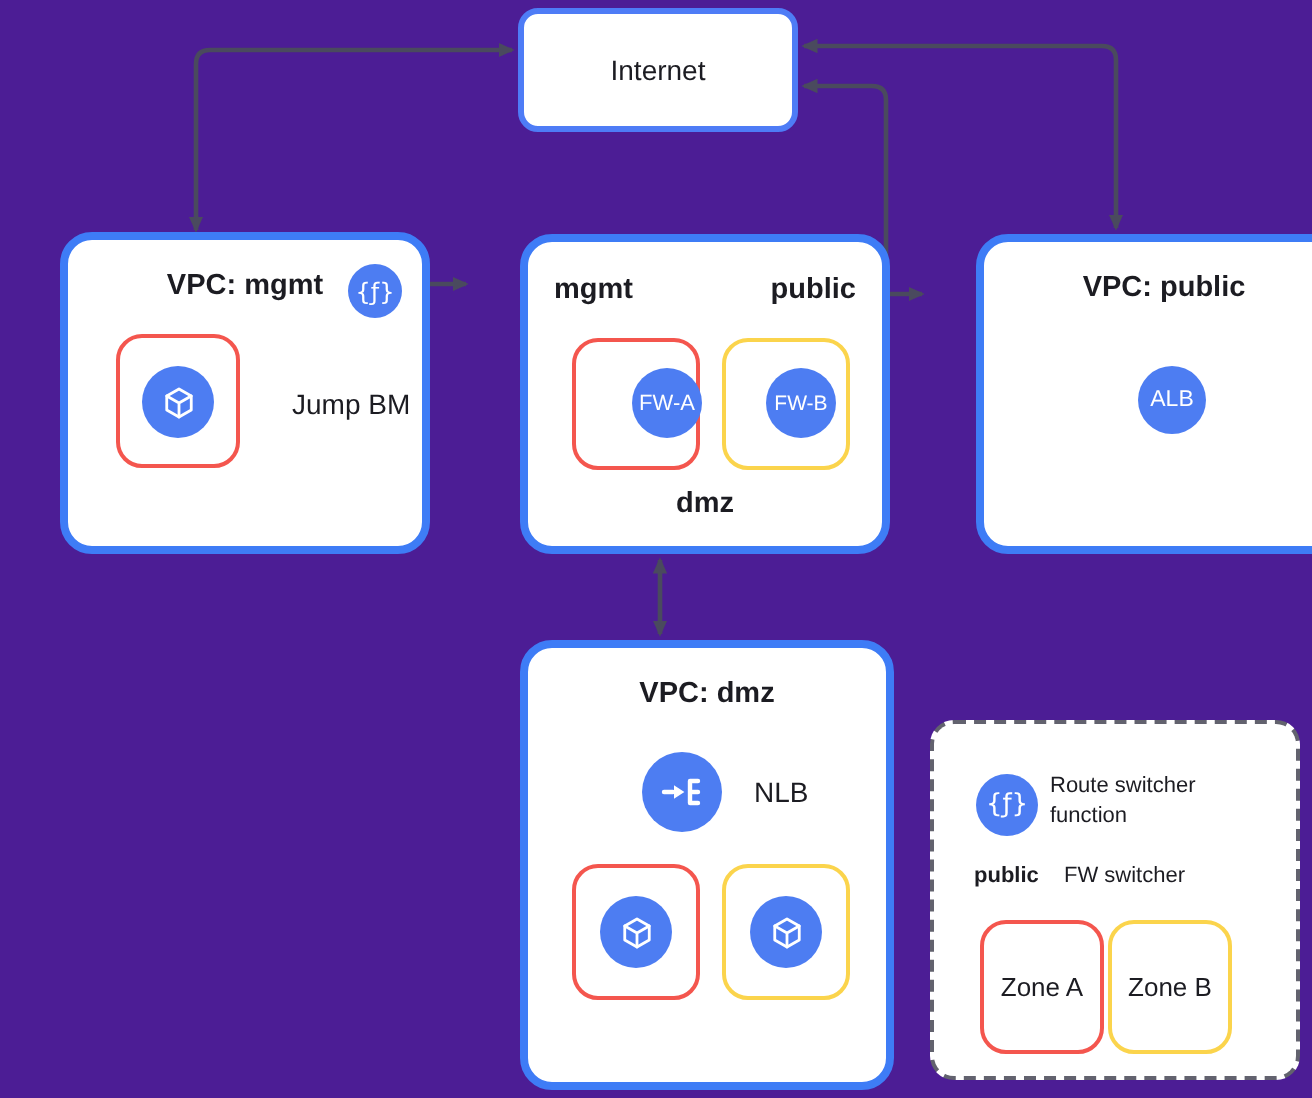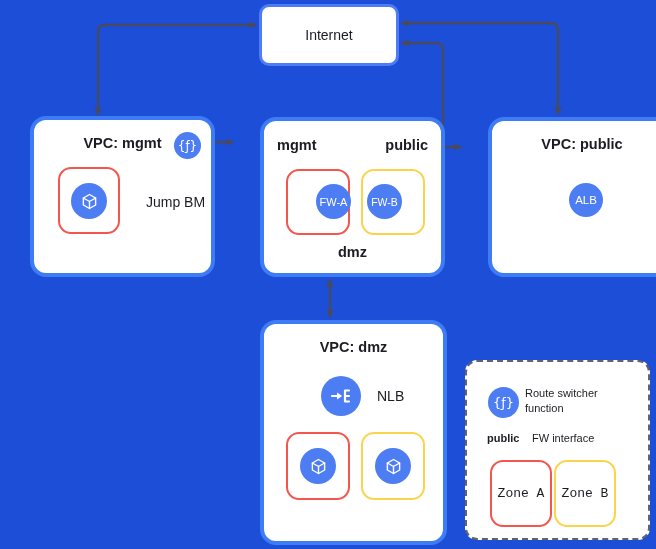--- a/index.html
+++ b/index.html
@@ -1,35 +1,35 @@
 <!DOCTYPE html>
 <html><head>
 <meta charset="utf-8">
 <style>
   html,body { margin:0; padding:0; background:#000; }
   #canvas {
-    position:relative; width:656px; height:549px; background:#1d4ed8;
+    position:relative; width:656px; height:549px; background:#4c1d95;
     font-family:"Liberation Sans", sans-serif; color:#1c1c22; overflow:hidden;
   }
   .abs { position:absolute; box-sizing:border-box; }
   .panel { background:#ffffff; }
   .vpc  { border:4px solid #3e7cf6; border-radius:16px;margin-left:24px; }
   .internet-box { border:3px solid #4e7cf6; border-radius:10px; }
   .box-title { position:absolute; left:0; width:100%; text-align:center; font-weight:700; font-size:14.5px; }
   .subnet-label { position:absolute; font-weight:700; font-size:14.5px; }
   .zone { position:absolute; border:2.5px solid; border-radius:13px; box-sizing:border-box; background:#fff; }
   .zone.red    { border-color:#f4564e; }
   .zone.yellow { border-color:#fbd44c; }
   .bluedot { position:absolute; background:#4d7df2; border-radius:50%;
              display:flex; align-items:center; justify-content:center; color:#fff; }
   .node-label { position:absolute; font-size:14px; color:#1c1c22; }
   .fn-glyph { font-size:12px; font-family:"DejaVu Sans", sans-serif; }
   .legend { background:#ffffff; border:2px dashed #62626e; border-radius:12px; }
   .legend-text { position:absolute; font-size:11px; line-height:1.4; color:#1c1c22; }
-  .zone-label { display:flex; align-items:center; justify-content:center; width:100%; height:100%; font-size:13px;font-family:Liberation Mono, monospace; }
+  .zone-label { display:flex; align-items:center; justify-content:center; width:100%; height:100%; font-size:13px; }
   svg.arrows { position:absolute; left:0; top:0; pointer-events:none; }
 </style>
 </head>
 <body>
 
 <div id="canvas">
 
   <svg class="arrows" width="656" height="549" viewBox="0 0 656 549">
     <defs>
       <marker id="ah" viewBox="0 0 10 10" refX="7.5" refY="5" markerWidth="9" markerHeight="9" markerUnits="userSpaceOnUse" orient="auto-start-reverse">
@@ -70,21 +70,21 @@
 
   <div class="abs panel vpc" style="left:236px; top:117px; width:185px; height:160px;">
     <div class="subnet-label" style="left:13px; top:16px;">mgmt</div>
     <div class="subnet-label" style="right:13px; top:16px;">public</div>
     <div class="zone red" style="left:22px; top:48px; width:64px; height:66px;">
       <div class="bluedot" style="left:28px; top:13px; width:35px; height:35px; font-size:11px;">
         <span>FW-A</span>
       </div>
     </div>
     <div class="zone yellow" style="left:97px; top:48px; width:64px; height:66px;">
-      <div class="bluedot" style="left:4px; top:13px; width:35px; height:35px; font-size:10.5px;">
+      <div class="bluedot" style="left:20px; top:13px; width:35px; height:35px; font-size:10.5px;">
         <span>FW-B</span>
       </div>
     </div>
     <div class="box-title" style="bottom:13px; top:auto;">dmz</div>
   </div>
 
   <div class="abs panel vpc" style="left:464px; top:117px; width:188px; height:160px;">
     <div class="box-title" style="top:15px;">VPC: public</div>
     <div class="bluedot" style="left:77px; top:62px; width:34px; height:34px; font-size:11.5px;">
       <span>ALB</span>
@@ -124,21 +124,21 @@
       </div>
     </div>
   </div>
 
   <div class="abs legend" style="left:465px; top:360px; width:185px; height:180px;">
     <div class="bluedot" style="left:21px; top:25px; width:31px; height:31px;">
       <span class="fn-glyph" style="font-size:13px;">{ƒ}</span>
     </div>
     <div class="legend-text" style="left:58px; top:24px; width:112px;">Route switcher function</div>
     <div class="legend-text" style="left:20px; top:69px; font-weight:700;">public</div>
-    <div class="legend-text" style="left:65px; top:69px;">FW interface</div>
+    <div class="legend-text" style="left:65px; top:69px;">FW switcher</div>
     <div class="zone red" style="left:23px; top:98px; width:62px; height:67px;">
       <div class="zone-label">Zone A</div>
     </div>
     <div class="zone yellow" style="left:87px; top:98px; width:62px; height:67px;">
       <div class="zone-label">Zone B</div>
     </div>
   </div>
 
 </div>
 

